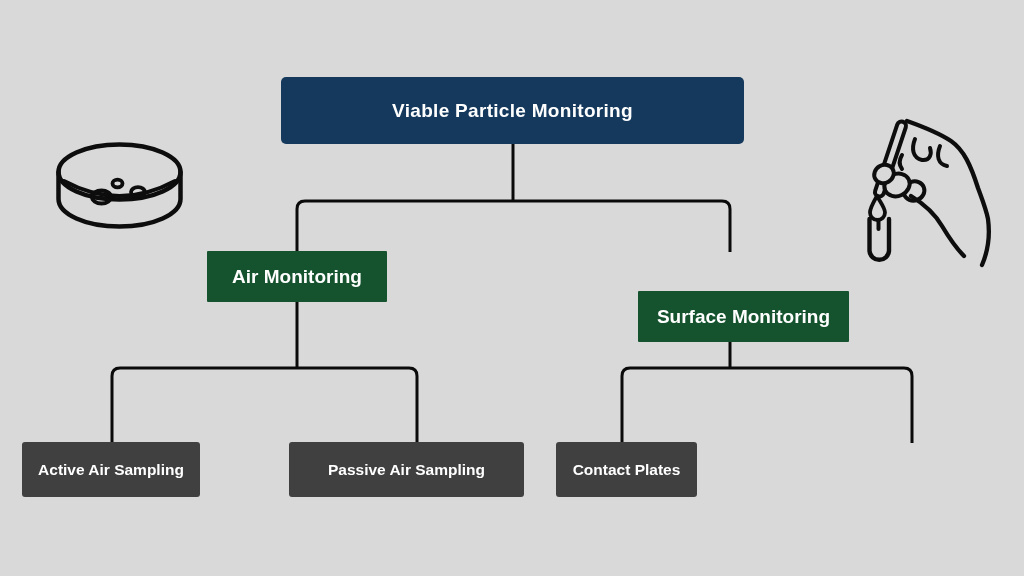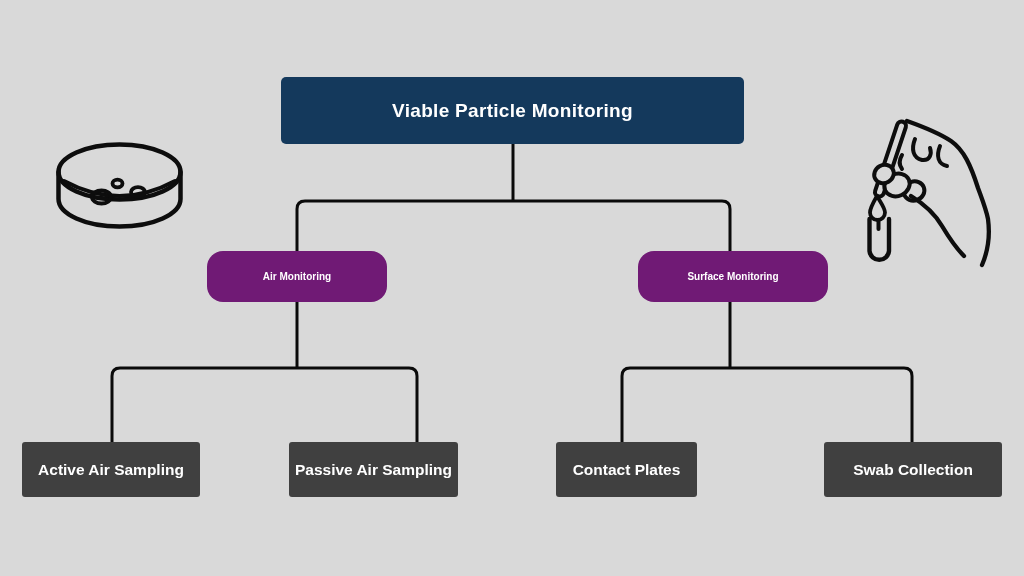--- a/index.html
+++ b/index.html
@@ -15,31 +15,31 @@
     display:flex;align-items:center;justify-content:center;
     color:#ffffff;font-weight:bold;text-align:center;
     box-sizing:border-box;
   }
   .node-root{
     left:281px;top:77px;width:463px;height:67px;
     background:#14395c;border-radius:5px;
     font-size:19px;letter-spacing:.3px;
   }
   .node-branch{
-    background:#701a75;border-radius:16px;
-    font-size:10px;height:51px;top:251px;
+    background:#14532d;border-radius:1px;
+    font-size:19px;height:51px;top:251px;
   }
   .node-branch-air{left:207px;width:180px;}
-  .node-branch-surface{left:638px;width:190px;}
+  .node-branch-surface{left:638px;width:211px;margin-top:40px;}
   .node-leaf{
     background:#404040;border-radius:3px;
     font-size:15.5px;height:55px;top:442px;
   }
   .node-leaf-1{left:22px;width:178px;}
-  .node-leaf-2{left:289px;width:169px;}
+  .node-leaf-2{left:289px;width:235px;}
   .node-leaf-3{left:556px;width:141px;}
   .node-leaf-4{left:824px;width:178px;}
   svg.overlay{position:absolute;left:0;top:0;width:1024px;height:576px;}
 </style>
 </head>
 <body>
 
 <div class="canvas">
 
   <svg class="overlay" viewBox="0 0 1024 576">
@@ -96,14 +96,13 @@
   <div class="node node-branch node-branch-air">Air Monitoring</div>
 
   <div class="node node-branch node-branch-surface">Surface Monitoring</div>
 
   <div class="node node-leaf node-leaf-1">Active Air Sampling</div>
 
   <div class="node node-leaf node-leaf-2">Passive Air Sampling</div>
 
   <div class="node node-leaf node-leaf-3">Contact Plates</div>
 
-  <div class="node node-leaf node-leaf-4">Swab Collection</div>
 </div>
 
 </body></html>

